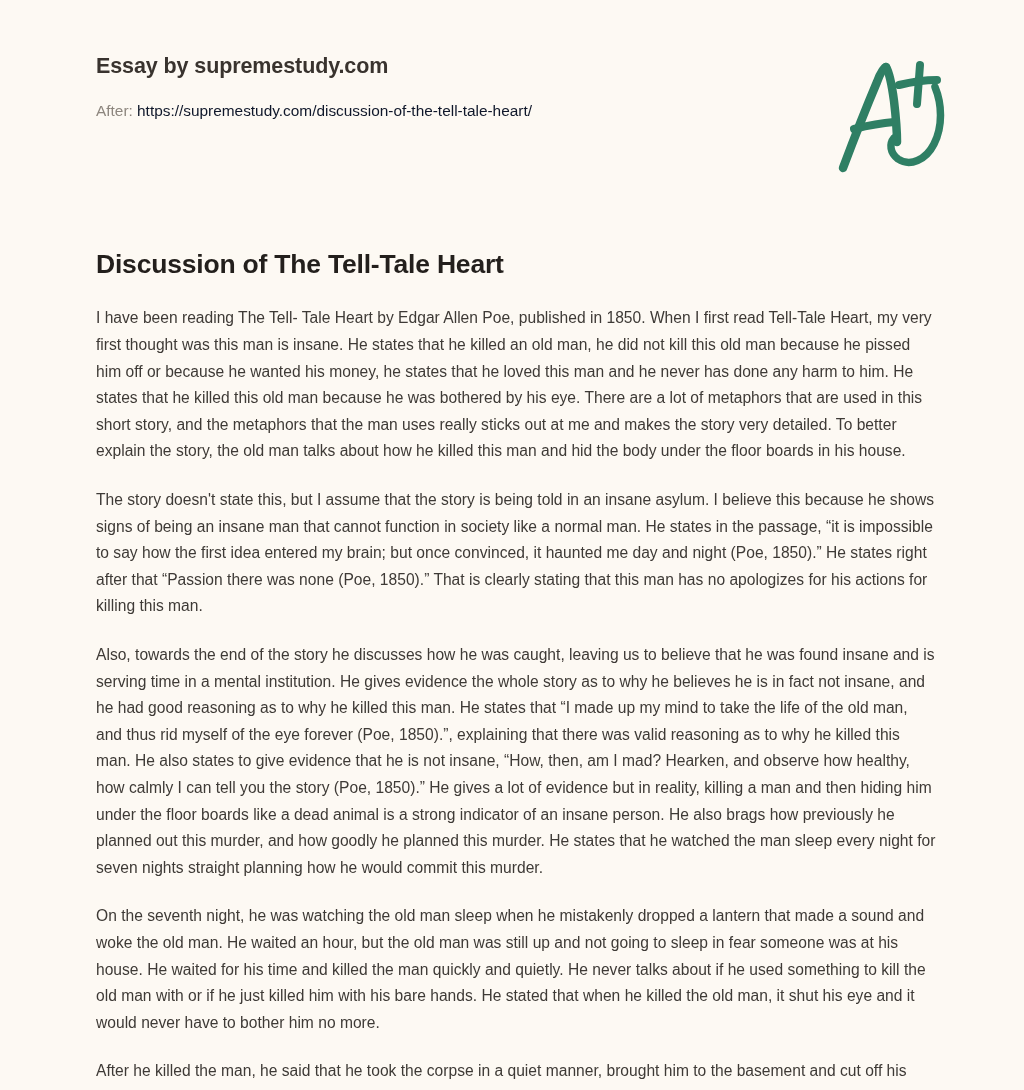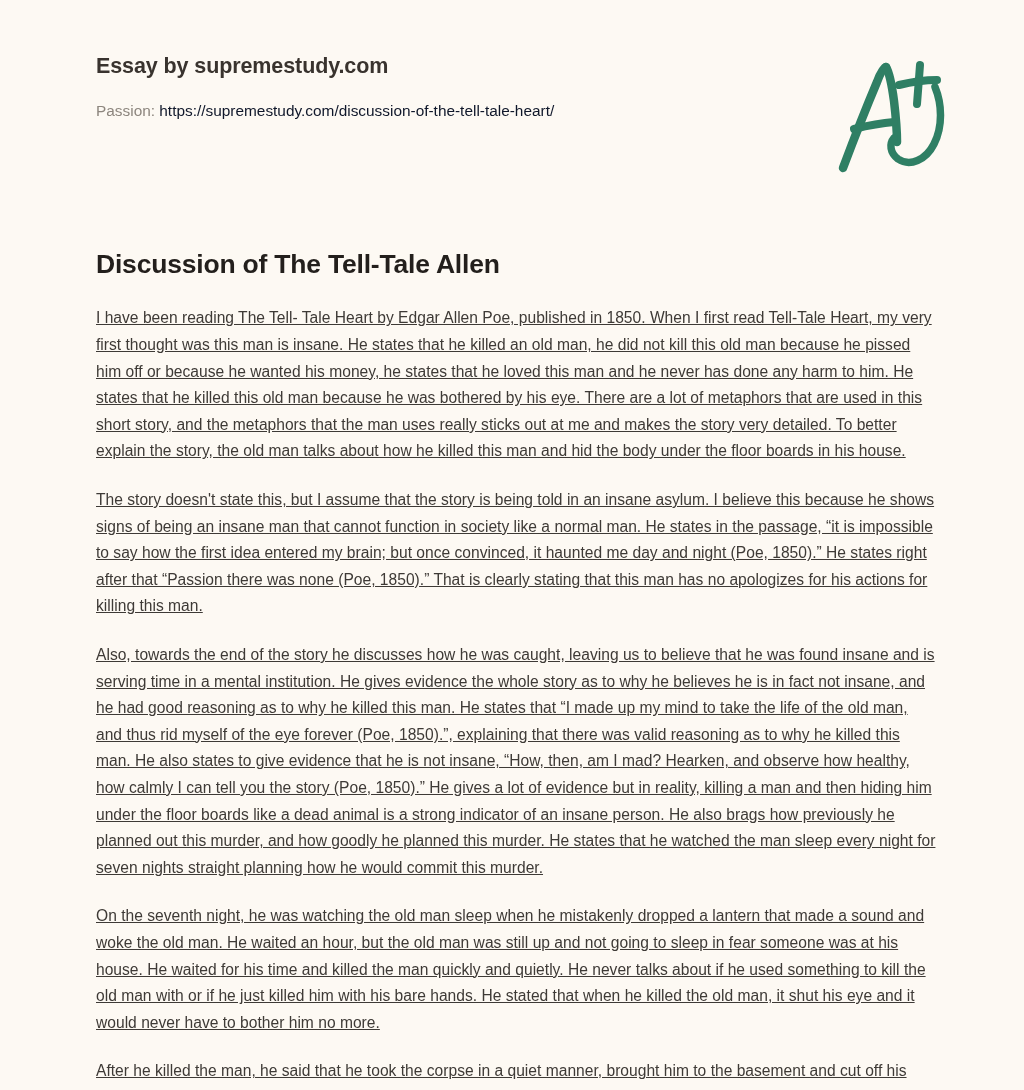--- a/index.html
+++ b/index.html
@@ -97,39 +97,38 @@
     margin: 0 0 24px 0;
   }
 
   .article-body p {
     font-size: 15.6px;
     line-height: 26.6px;
     color: #3e3a36;
     margin: 0 0 22px 0;
     text-align: left;
     letter-spacing: 0.01px;
-    text-decoration: underline;
   }
 
   .article-body p:last-child {
     margin-bottom: 0;
   }
 </style>
 </head>
 <body>
 
 <div class="page">
 
   <div class="header">
 
     <div class="header-left">
       <div class="essay-by">Essay by supremestudy.com</div>
 
       <div class="source-line">
-        <span class="source-label">Passion:</span>
+        <span class="source-label">After:</span>
         <a class="source-url" href="#">https://supremestudy.com/discussion-of-the-tell-tale-heart/</a>
       </div>
     </div>
 
     <div class="logo">
       <svg viewBox="0 0 118 120" xmlns="http://www.w3.org/2000/svg">
         <g fill="none" stroke="#2f7f64" stroke-linecap="round" stroke-linejoin="round">
 
           <path d="M7 112 C 16 88, 30 52, 41 26 C 44 18, 47 12, 50 11" stroke-width="8.5"></path>
 
@@ -142,21 +141,21 @@
           <path d="M63 29 C 75 26, 90 24, 101 24" stroke-width="8"></path>
 
           <path d="M99 31 C 106 48, 107 70, 98 88 C 90 104, 74 111, 62 103 C 54 97, 53 88, 58 82" stroke-width="7.5"></path>
         </g>
       </svg>
     </div>
 
   </div>
 
   <div class="article">
-    <h1 class="article-title">Discussion of The Tell-Tale Allen</h1>
+    <h1 class="article-title">Discussion of The Tell-Tale Heart</h1>
 
     <div class="article-body">
       <p>I have been reading The Tell- Tale Heart by Edgar Allen Poe, published in 1850. When I first read Tell-Tale Heart, my very first thought was this man is insane. He states that he killed an old man, he did not kill this old man because he pissed him off or because he wanted his money, he states that he loved this man and he never has done any harm to him. He states that he killed this old man because he was bothered by his eye. There are a lot of metaphors that are used in this short story, and the metaphors that the man uses really sticks out at me and makes the story very detailed. To better explain the story, the old man talks about how he killed this man and hid the body under the floor boards in his house.</p>
       <p>The story doesn't state this, but I assume that the story is being told in an insane asylum. I believe this because he shows signs of being an insane man that cannot function in society like a normal man. He states in the passage, “it is impossible to say how the first idea entered my brain; but once convinced, it haunted me day and night (Poe, 1850).” He states right after that “Passion there was none (Poe, 1850).” That is clearly stating that this man has no apologizes for his actions for killing this man.</p>
       <p>Also, towards the end of the story he discusses how he was caught, leaving us to believe that he was found insane and is serving time in a mental institution. He gives evidence the whole story as to why he believes he is in fact not insane, and he had good reasoning as to why he killed this man. He states that “I made up my mind to take the life of the old man, and thus rid myself of the eye forever (Poe, 1850).”, explaining that there was valid reasoning as to why he killed this man. He also states to give evidence that he is not insane, “How, then, am I mad? Hearken, and observe how healthy, how calmly I can tell you the story (Poe, 1850).” He gives a lot of evidence but in reality, killing a man and then hiding him under the floor boards like a dead animal is a strong indicator of an insane person. He also brags how previously he planned out this murder, and how goodly he planned this murder. He states that he watched the man sleep every night for seven nights straight planning how he would commit this murder.</p>
       <p>On the seventh night, he was watching the old man sleep when he mistakenly dropped a lantern that made a sound and woke the old man. He waited an hour, but the old man was still up and not going to sleep in fear someone was at his house. He waited for his time and killed the man quickly and quietly. He never talks about if he used something to kill the old man with or if he just killed him with his bare hands. He stated that when he killed the old man, it shut his eye and it would never have to bother him no more.</p>
       <p>After he killed the man, he said that he took the corpse in a quiet manner, brought him to the basement and cut off his legs, arms and head so he would fit in the floor</p>
     </div>
   </div>
 

